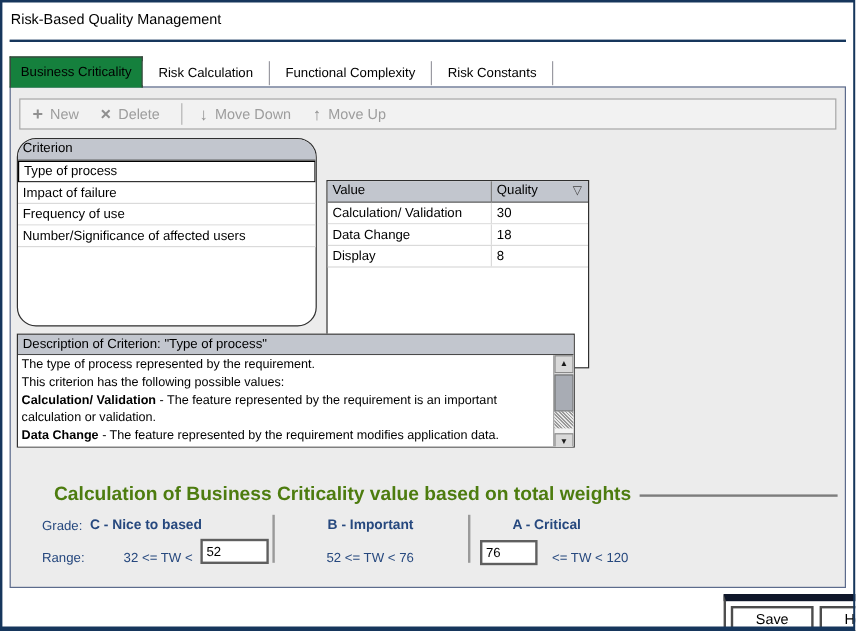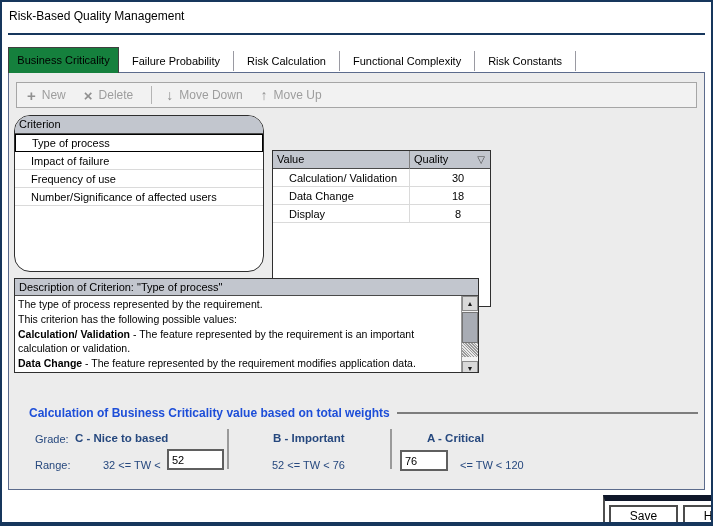--- a/index.html
+++ b/index.html
@@ -34,21 +34,21 @@
 
   
   .dtable { position:absolute; background:#ffffff; border:1px solid #2f2f2f; overflow:hidden; }
   .dtable-head { height:18px; background:#c2c6ce; border-bottom:1px solid #4a4a4a; font-size:11px;
     color:#000; display:flex; align-items:center; }
   .dtable-head .hcell { padding-left:4px; height:18px; line-height:17px; }
   .crit-table { left:5px; top:42px; width:250px; height:157px;border-radius:16px; }
   .val-table  { left:263px; top:42px; width:219px; height:157px;margin-top:35px; }
   .row { height:18px; font-size:11px; color:#000; display:flex; align-items:center;
     border-bottom:1px solid #dadada; background:#fff; }
-  .row .cell { padding-left:16px; white-space:nowrap; overflow:hidden;text-align:center; }
+  .row .cell { padding-left:4px; white-space:nowrap; overflow:hidden; }
   .row.selected { border:1px solid #000; }
   .col-value { width:137px; }
   .col-weight { width:80px; }
   .hcell.col-value { border-right:1px solid #808080; }
   .cell.col-value { border-right:1px solid #dadada; height:100%; display:flex; align-items:center; }
   .sort-ico { margin-left:auto; margin-right:5px; font-size:10px; color:#444; }
 
   
   .desc { left:5px; top:205px; width:465px; height:95px; }
   .desc-head { height:17px; background:#c2c6ce; border-bottom:1px solid #4a4a4a; font-size:11px;
@@ -63,21 +63,21 @@
   .sbtn { position:absolute; left:0; width:16px; height:15px; background:#d9d9d9; border:1px solid #8a8a8a;
     font-size:7px; color:#1a1a1a; text-align:center; line-height:13px; }
   .sbtn.up { top:0; }
   .sbtn.down { bottom:0; }
   .sthumb { position:absolute; left:0; top:16px; width:16px; height:31px; background:#a8acb4; border:1px solid #757575; }
   .sdither { position:absolute; left:0; top:47px; width:16px; height:14px;
     background:repeating-linear-gradient(45deg,#9a9a9a 0 1px,#e8e8e8 1px 2px); }
 
   
   .calc-title-row { position:absolute; left:20px; right:6px; top:332px; height:15px; display:flex; align-items:center; }
-  .calc-title { font-size:12px; font-weight:bold; color:#1d4ed8; white-space:nowrap; }
+  .calc-title { font-size:16px; font-weight:bold; color:#4d7c0f; white-space:nowrap;margin-left:16px; }
   .calc-line { flex:1; height:2px; background:#7d7d7d; margin-left:7px; }
   .lbl { position:absolute; font-size:11px; color:#26487e; }
   .gname { position:absolute; font-size:11.5px; font-weight:bold; color:#26487e; white-space:nowrap; }
   .vsep { position:absolute; width:2px; height:40px; background:#9a9a9a; top:356px; }
   .rinput { position:absolute; height:21px; border:2px solid #5f5f5f; background:#fff; font-size:11px;
     color:#000; padding-left:3px; font-family:"Liberation Sans",sans-serif; }
 
   
   .footer { position:absolute; left:565px; top:495px; width:148px; height:31px; background:#fff;
     border-top:6px solid #0f172a; border-left:2px solid #4f4f4f; z-index:55;margin-left:38px; }
@@ -90,21 +90,20 @@
 <body>
 
 <div class="window">
   <div class="window-border"></div>
 
   <div class="title">Risk-Based Quality Management</div>
   <div class="title-sep"></div>
 
   <div class="tab-active">Business Criticality</div>
   <div class="tab-row">
-    <div class="tab">Failure Probability</div>
     <div class="tab">Risk Calculation</div>
     <div class="tab">Functional Complexity</div>
     <div class="tab">Risk Constants</div>
   </div>
 
   <div class="panel">
 
     <div class="toolbar">
       <div class="tb-btn">
         <span class="tb-ico">+</span>

